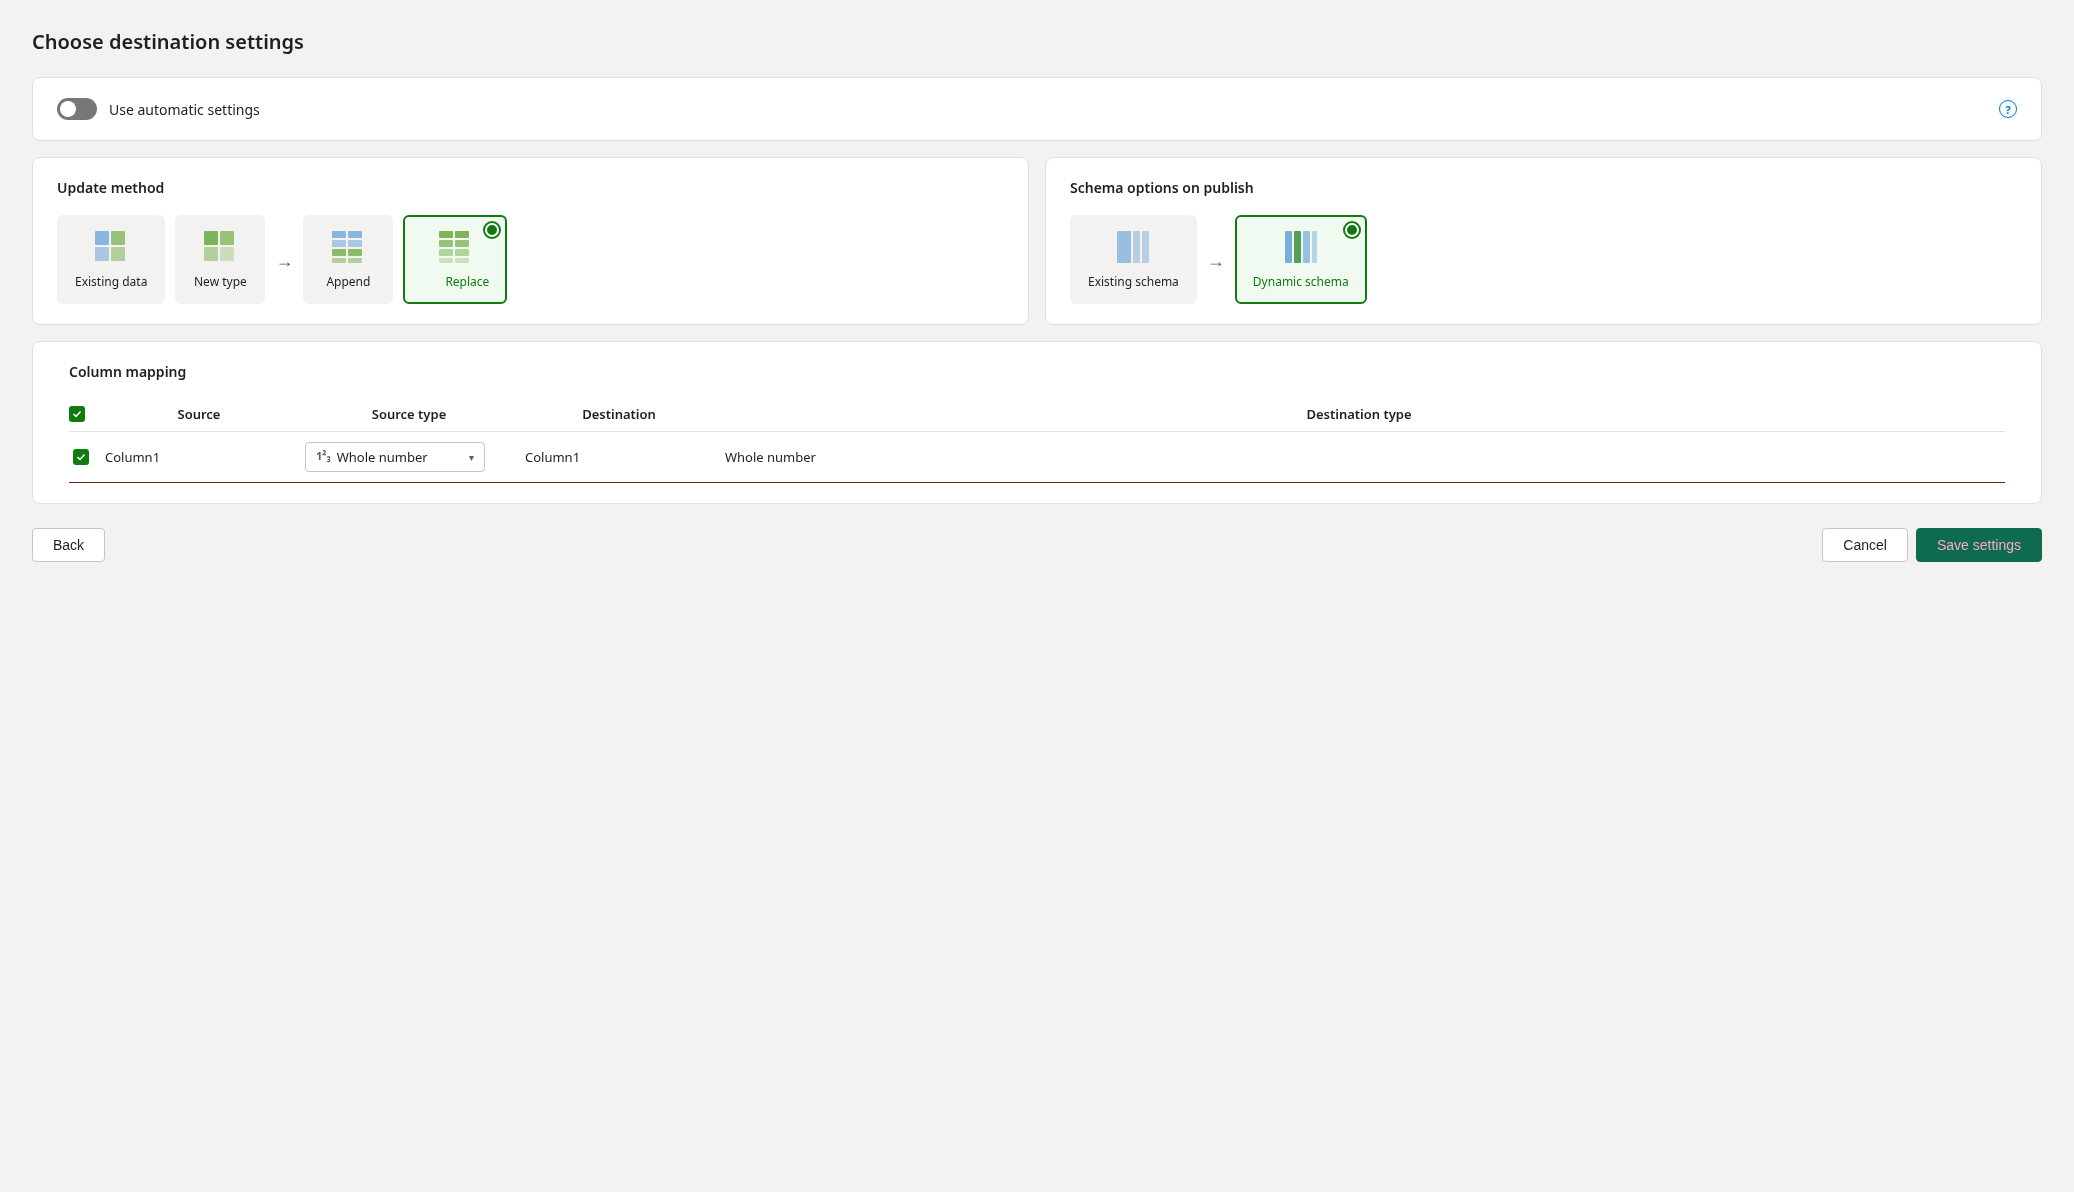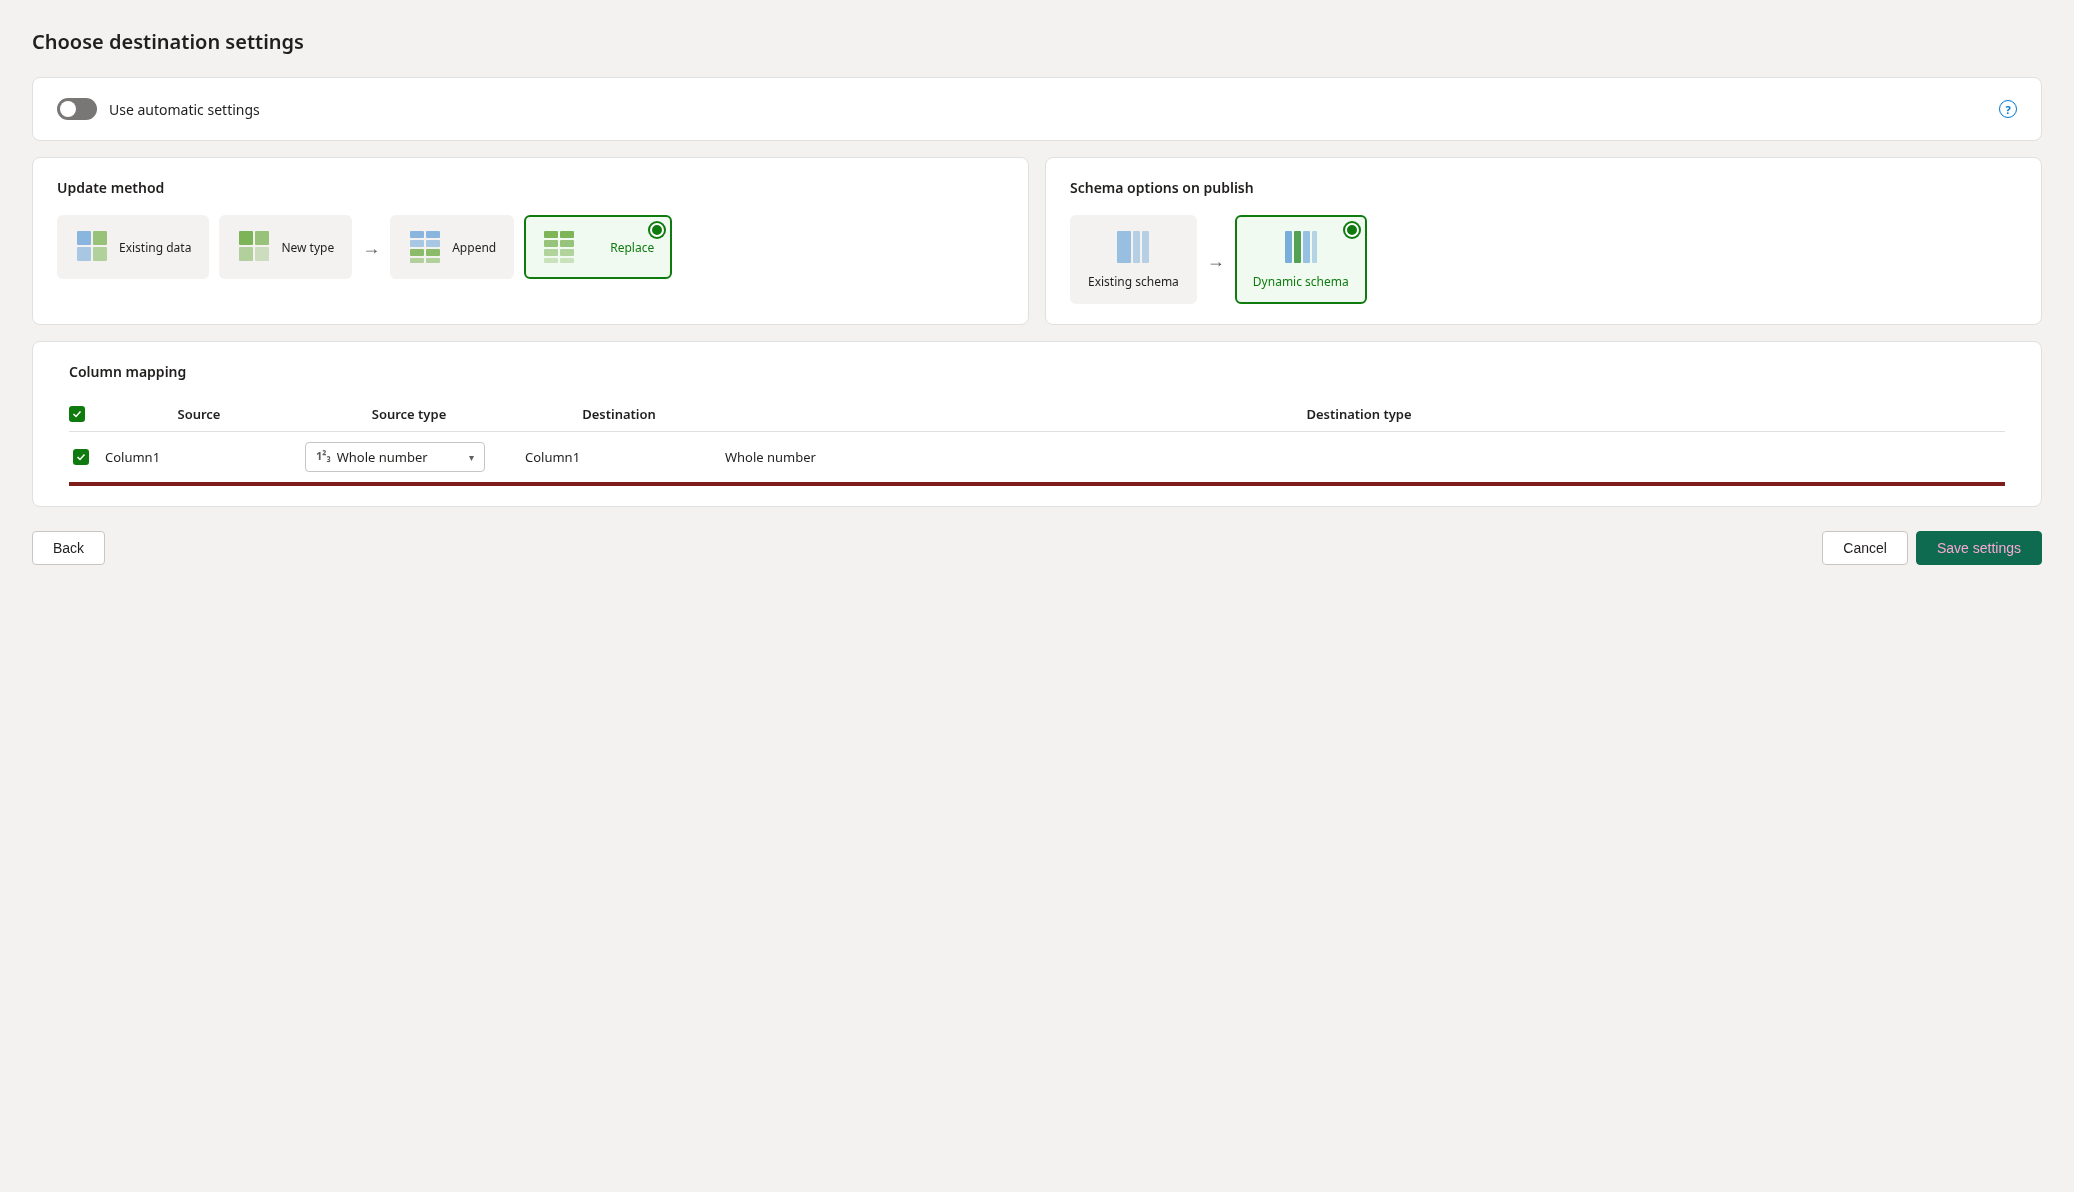--- a/index.html
+++ b/index.html
@@ -96,21 +96,21 @@
       color: #201f1e;
     }
 
     .method-row {
       display: flex;
       align-items: center;
       gap: 10px;
     }
     .method-option {
       display: flex;
-      flex-direction: row;
+      flex-direction: column;
       align-items: center;
       gap: 8px;
       padding: 12px 16px;
       border-radius: 6px;
       background: #f3f2f0;
       border: 2px solid transparent;
       cursor: pointer;
       min-width: 90px;
     }
     .method-option.selected {
@@ -170,21 +170,21 @@
       font-size: 13px;
       font-weight: 600;
       color: #201f1e;
       padding: 8px 12px 8px 0;
       border-bottom: 1px solid #e0e0e0;
     }
     .mapping-table td {
       padding: 10px 12px 10px 0;
       font-size: 13px;
       color: #201f1e;
-      border-bottom: 4px solid #7f1d1d;
+      border-bottom: 1px solid #7f1d1d;
       vertical-align: middle;
     }
     .col-check { width: 36px; }
     .col-source { width: 200px; }
     .col-srctype { width: 220px; }
     .col-dest { width: 200px; }
     .col-desttype { }
 
     .checkbox-cell {
       display: flex;

